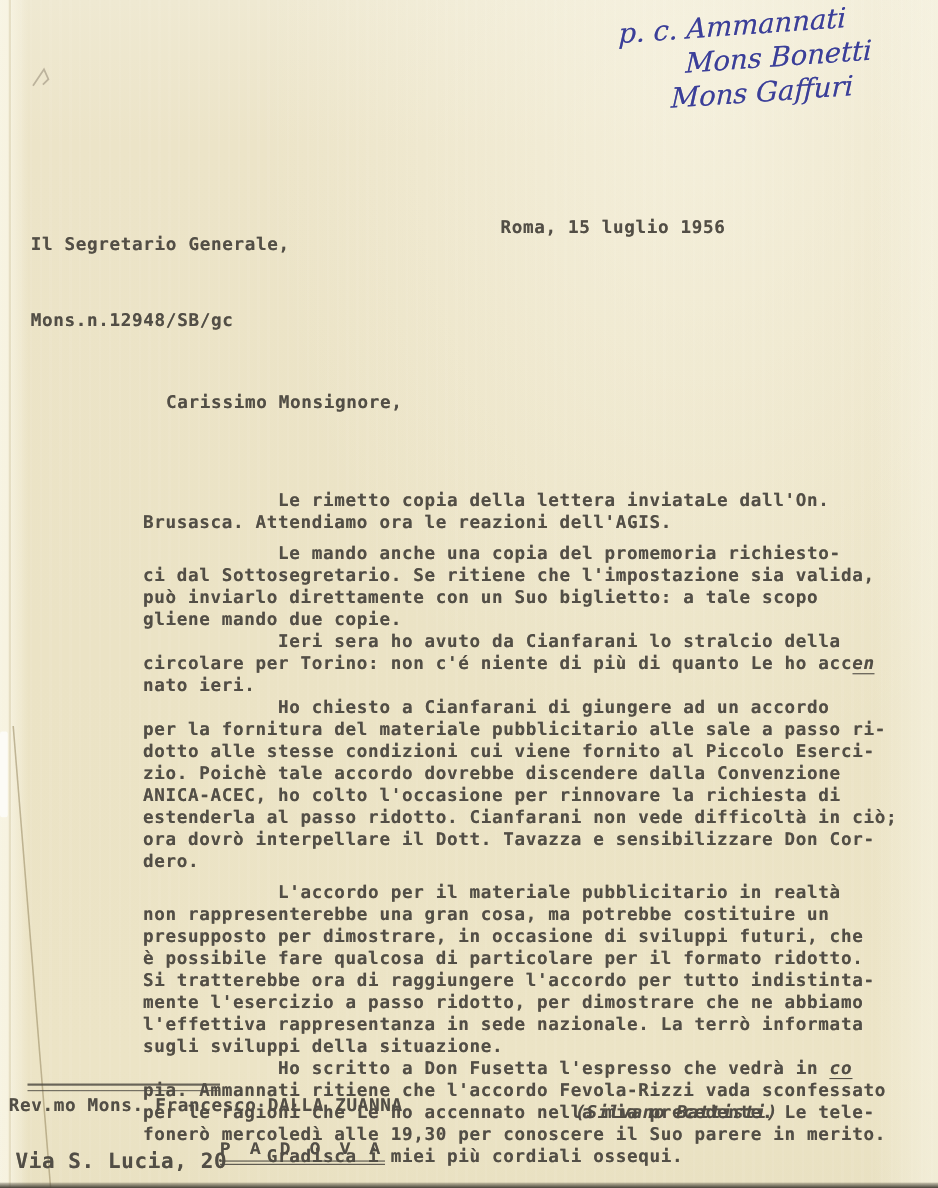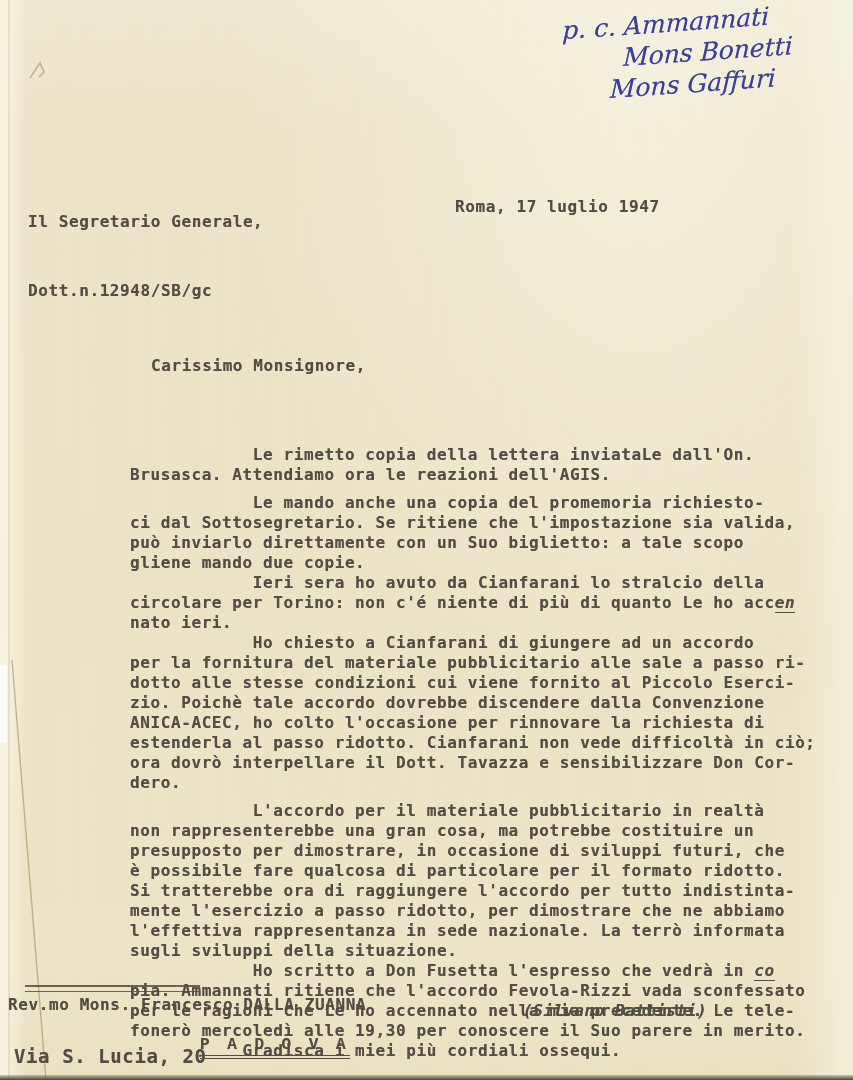--- a/index.html
+++ b/index.html
@@ -98,24 +98,24 @@
   <div class="white-sliver"></div>
 
   <div class="handwriting">
     <div class="hw-line hw-1">p. c. Ammannati</div>
     <div class="hw-line hw-2">Mons Bonetti</div>
     <div class="hw-line hw-3">Mons Gaffuri</div>
   </div>
 
   <div class="letterhead typed">
     <div class="lh-line">Il Segretario Generale,</div>
-    <div class="lh-line">Dott.n.12948/SB/gc</div>
+    <div class="lh-line">Mons.n.12948/SB/gc</div>
   </div>
 
-  <div class="dateline typed">Roma, 17 luglio 1947</div>
+  <div class="dateline typed">Roma, 15 luglio 1956</div>
 
   <div class="letter-body typed" id="letter-body">
     <div class="salutation">Carissimo Monsignore,</div>
     
   <div class="para"><div class="line">            Le rimetto copia della lettera inviataLe dall'On.</div><div class="line">Brusasca. Attendiamo ora le reazioni dell'AGIS.</div></div><div class="para space"><div class="line">            Le mando anche una copia del promemoria richiesto-</div><div class="line">ci dal Sottosegretario. Se ritiene che l'impostazione sia valida,</div><div class="line">può inviarlo direttamente con un Suo biglietto: a tale scopo</div><div class="line">gliene mando due copie.</div></div><div class="para"><div class="line">            Ieri sera ho avuto da Cianfarani lo stralcio della</div><div class="line">circolare per Torino: non c'é niente di più di quanto Le ho acc<span class="u">en</span></div><div class="line">nato ieri.</div></div><div class="para"><div class="line">            Ho chiesto a Cianfarani di giungere ad un accordo</div><div class="line">per la fornitura del materiale pubblicitario alle sale a passo ri-</div><div class="line">dotto alle stesse condizioni cui viene fornito al Piccolo Eserci-</div><div class="line">zio. Poichè tale accordo dovrebbe discendere dalla Convenzione</div><div class="line">ANICA-ACEC, ho colto l'occasione per rinnovare la richiesta di</div><div class="line">estenderla al passo ridotto. Cianfarani non vede difficoltà in ciò;</div><div class="line">ora dovrò interpellare il Dott. Tavazza e sensibilizzare Don Cor-</div><div class="line">dero.</div></div><div class="para space"><div class="line">            L'accordo per il materiale pubblicitario in realtà</div><div class="line">non rappresenterebbe una gran cosa, ma potrebbe costituire un</div><div class="line">presupposto per dimostrare, in occasione di sviluppi futuri, che</div><div class="line">è possibile fare qualcosa di particolare per il formato ridotto.</div><div class="line">Si tratterebbe ora di raggiungere l'accordo per tutto indistinta-</div><div class="line">mente l'esercizio a passo ridotto, per dimostrare che ne abbiamo</div><div class="line">l'effettiva rappresentanza in sede nazionale. La terrò informata</div><div class="line">sugli sviluppi della situazione.</div></div><div class="para"><div class="line">            Ho scritto a Don Fusetta l'espresso che vedrà in <span class="u">co</span></div><div class="line">pia. Ammannati ritiene che l'accordo Fevola-Rizzi vada sconfessato</div><div class="line">per le ragioni che Le ho accennato nella mia precedente. Le tele-</div><div class="line">fonerò mercoledì alle 19,30 per conoscere il Suo parere in merito.</div><div class="line">           Gradisca i miei più cordiali ossequi.</div></div></div>
 
   <div class="footer-rule"></div>
   <div class="footer-line1 typed">Rev.mo Mons. Francesco DALLA ZUANNA</div>
   <div class="footer-line2 typed">Via S. Lucia, 20</div>
   <div class="footer-city typed">P A D O V A</div>

